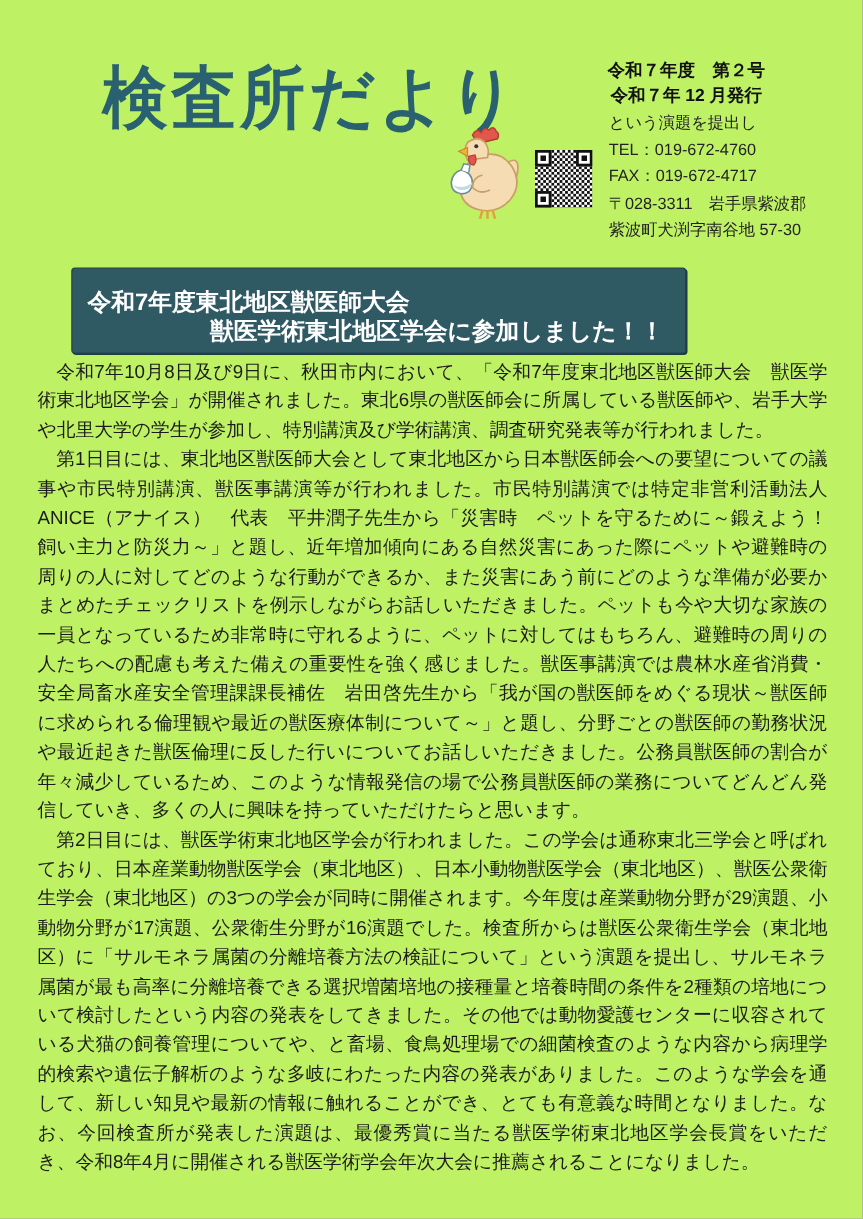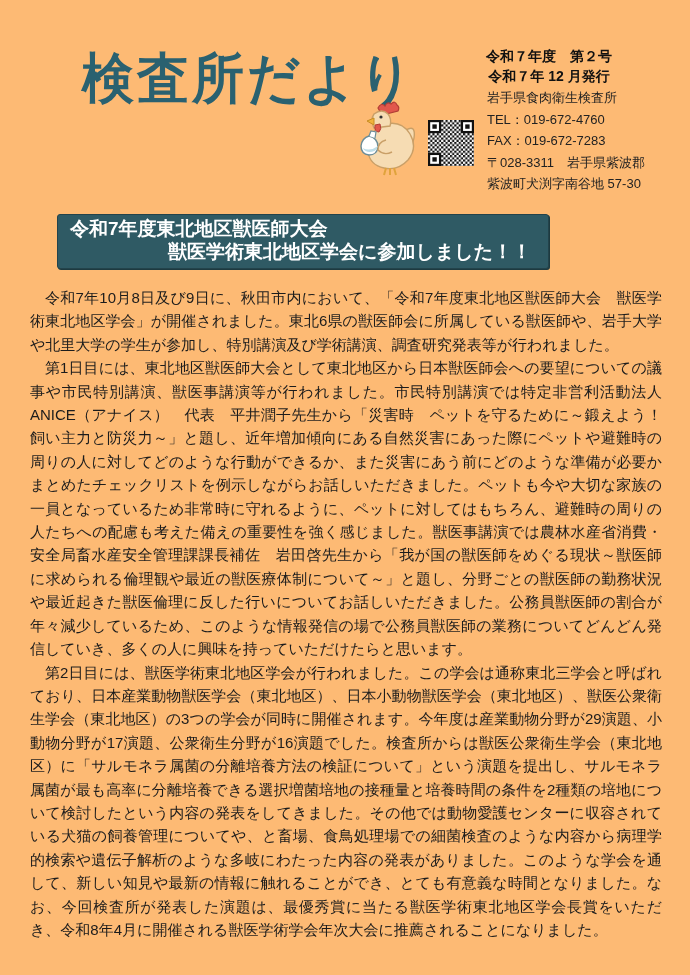--- a/index.html
+++ b/index.html
@@ -1,20 +1,20 @@
 <!DOCTYPE html>
 <html lang="ja"><head>
 <meta charset="utf-8">
 <style>
   html,body{margin:0;padding:0;background:#9a9a9a;}
   .page{
     position:relative;
     width:690px;height:975px;
     margin:0 auto;
-    background:#fdba74;
+    background:#bef264;
     overflow:hidden;
     font-family:"Liberation Sans","DejaVu Sans",sans-serif;
     color:#1c1c1c;
   }
   
   .newsletter-title{
     position:absolute;left:82px;top:44px;
     font-size:52px;font-weight:800;letter-spacing:3px;
     color:#2a6170;white-space:nowrap;
     transform:scaleY(1.05);
@@ -30,21 +30,21 @@
     white-space:nowrap;
   }
   .qr{position:absolute;left:428px;top:118px;width:46px;height:50px;}
   .mascot{position:absolute;left:356px;top:100px;width:62px;height:78px;}
   
   .banner{
     position:absolute;left:57px;top:214px;width:468px;
     background:#2f5a64;
     border:1px solid #23434b;
     border-radius:3px;
-    padding:2px 10px 5px 12px;
+    padding:16px 10px 5px 12px;
     color:#ffffff;
     font-size:19px;font-weight:bold;line-height:23px;
     box-shadow:1px 1px 0 #1d3a40;
   }
   .banner .line2{margin-left:98px;}
   
   .article{
     position:absolute;left:30px;top:286px;width:632px;
     font-size:15px;line-height:23.4px;
     text-align:justify;
@@ -58,23 +58,23 @@
 <div class="page">
 
   <div class="newsletter-title">検査所だより</div>
 
   <div class="issue-block">
     <div>令和７年度　第２号</div>
     <div>令和７年 12 月発行</div>
   </div>
 
   <div class="org-block">
-    <div>岩手県食肉衛生検査所</div>
+    <div>という演題を提出し</div>
     <div>TEL：019-672-4760</div>
-    <div>FAX：019-672-7283</div>
+    <div>FAX：019-672-4717</div>
     <div>〒028-3311　岩手県紫波郡</div>
     <div>紫波町犬渕字南谷地 57-30</div>
   </div>
 
   <div class="mascot">
     <svg viewBox="0 0 62 78" width="62" height="78" aria-hidden="true">
 
       <path d="M50 30 q10 -6 8 8 q-2 12 -10 16 z" fill="#f6dcb3" stroke="#c99f67" stroke-width="1.4"></path>
 
       <path d="M24 26 q20 -8 30 8 q8 14 -2 26 q-10 11 -24 8 q-14 -3 -16 -16 q-2 -16 12 -26 z" fill="#f6dcb3" stroke="#c99f67" stroke-width="1.4"></path>

